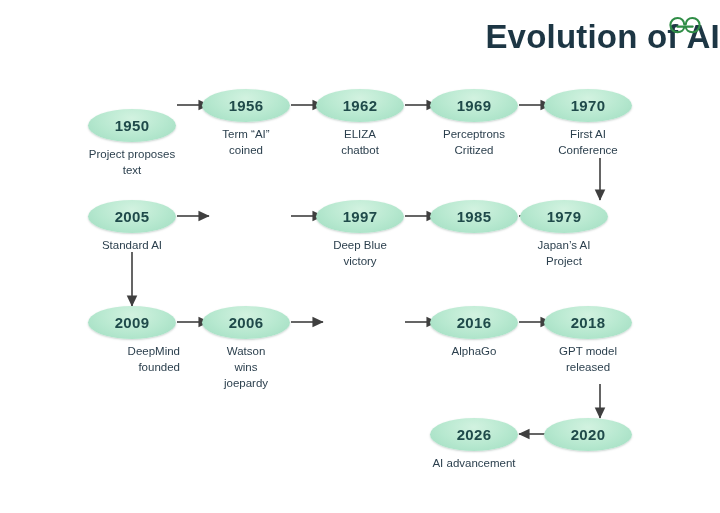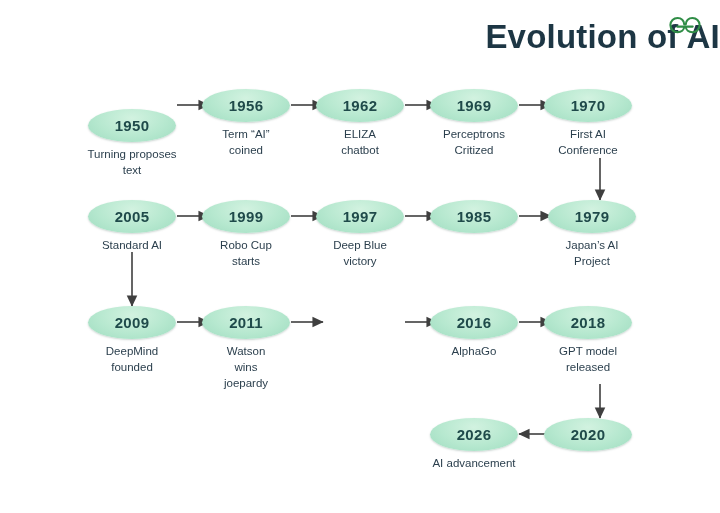--- a/index.html
+++ b/index.html
@@ -137,21 +137,21 @@
       <line x1="600" y1="384" x2="600" y2="418" marker-end="url(#arrV)"></line>
 
       <line x1="551" y1="434" x2="519" y2="434" marker-end="url(#arrH)"></line>
     </g>
   </svg>
 
   <div class="tl-node" style="left:84px; top:89px;margin-top:20px;">
     <div class="tl-ellipse">
       <span class="tl-year">1950</span>
     </div>
-    <div class="tl-label">Turning proposes
+    <div class="tl-label">Project proposes
 text</div>
   </div>
 
   <div class="tl-node" style="left:198px; top:89px;">
     <div class="tl-ellipse">
       <span class="tl-year">1956</span>
     </div>
     <div class="tl-label">Term “AI”
 coined</div>
   </div>
@@ -180,61 +180,54 @@
 Conference</div>
   </div>
 
   <div class="tl-node" style="left:84px; top:200px;">
     <div class="tl-ellipse">
       <span class="tl-year">2005</span>
     </div>
     <div class="tl-label">Standard AI</div>
   </div>
 
-  <div class="tl-node" style="left:198px; top:200px;">
-    <div class="tl-ellipse">
-      <span class="tl-year">1999</span>
-    </div>
-    <div class="tl-label">Robo Cup
-starts</div>
-  </div>
 
   <div class="tl-node" style="left:312px; top:200px;">
     <div class="tl-ellipse">
       <span class="tl-year">1997</span>
     </div>
     <div class="tl-label">Deep Blue
 victory</div>
   </div>
 
   <div class="tl-node" style="left:426px; top:200px;">
     <div class="tl-ellipse">
       <span class="tl-year">1985</span>
     </div>
   </div>
 
-  <div class="tl-node" style="left:544px; top:200px;">
+  <div class="tl-node" style="left:516px; top:200px;">
     <div class="tl-ellipse">
       <span class="tl-year">1979</span>
     </div>
     <div class="tl-label">Japan’s AI
 Project</div>
   </div>
 
-  <div class="tl-node" style="left:84px; top:306px;">
+  <div class="tl-node" style="left:84px; top:306px;text-align:right;">
     <div class="tl-ellipse">
       <span class="tl-year">2009</span>
     </div>
     <div class="tl-label">DeepMind
 founded</div>
   </div>
 
   <div class="tl-node" style="left:198px; top:306px;">
     <div class="tl-ellipse">
-      <span class="tl-year">2011</span>
+      <span class="tl-year">2006</span>
     </div>
     <div class="tl-label">Watson
 wins
 joepardy</div>
   </div>
 
 
   <div class="tl-node" style="left:426px; top:306px;">
     <div class="tl-ellipse">
       <span class="tl-year">2016</span>

